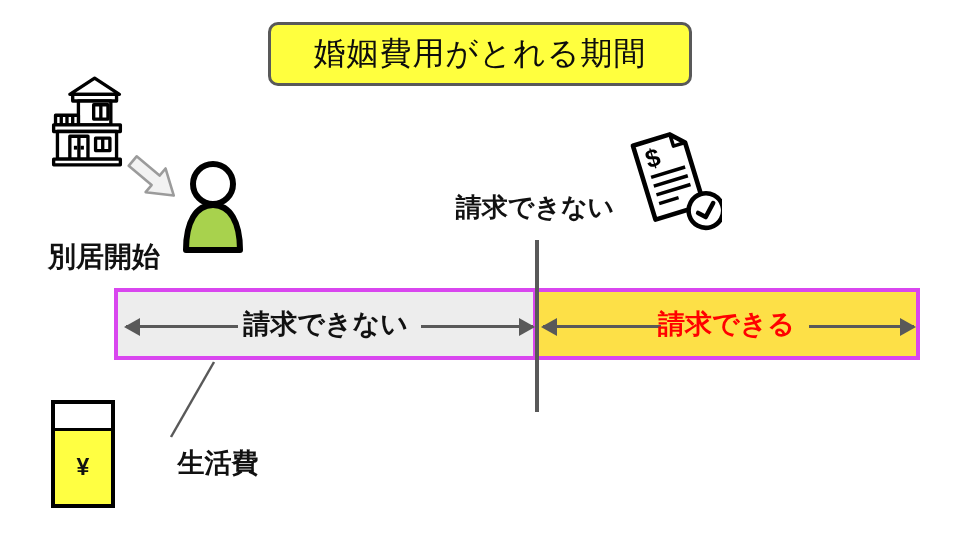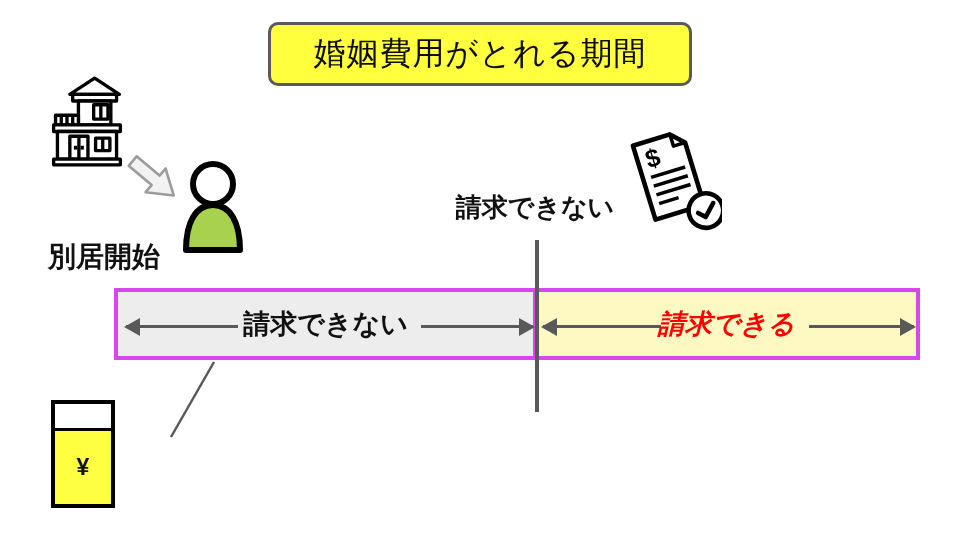--- a/index.html
+++ b/index.html
@@ -23,21 +23,21 @@
   .claim-label{position:absolute;left:455px;top:190px;width:160px;text-align:center;
                font-size:26px;font-weight:bold;}
 
   
   .divider{position:absolute;left:535px;top:240px;width:4px;height:172px;background:#595959;z-index:5;}
 
   
   .bar{position:absolute;left:114px;top:288px;width:806px;height:72px;display:flex;}
   .seg{position:relative;height:100%;box-sizing:border-box;border:4px solid #d946ef;}
   .seg-gray{width:423px;background:#EDEDED;}
-  .seg-green{width:383px;background:#fef9c3;border-left:none;font-style:italic;}
+  .seg-green{width:383px;background:#fde047;border-left:none;}
   .seg-label{position:absolute;left:0;right:0;top:50%;transform:translateY(-50%);
              text-align:center;font-size:27px;font-weight:bold;z-index:2;}
   .seg-gray .seg-label{color:#111111;}
   .seg-green .seg-label{color:#FF0000;}
   .arr{position:absolute;top:33px;height:3px;background:#595959;}
   .arr-left::before{content:"";position:absolute;left:-2px;top:50%;transform:translateY(-50%);
       width:0;height:0;border-top:9px solid transparent;border-bottom:9px solid transparent;
       border-right:16px solid #595959;}
   .arr-right::after{content:"";position:absolute;right:-2px;top:50%;transform:translateY(-50%);
       width:0;height:0;border-top:9px solid transparent;border-bottom:9px solid transparent;
@@ -150,15 +150,16 @@
   </svg>
 
   <div class="jar">
     <div class="jar-top"></div>
     <div class="jar-body">
       <span>¥</span>
     </div>
   </div>
 
   <div class="expenses-caption">
+    <div>生活費</div>
   </div>
 
 </div>
 
 </body></html>

